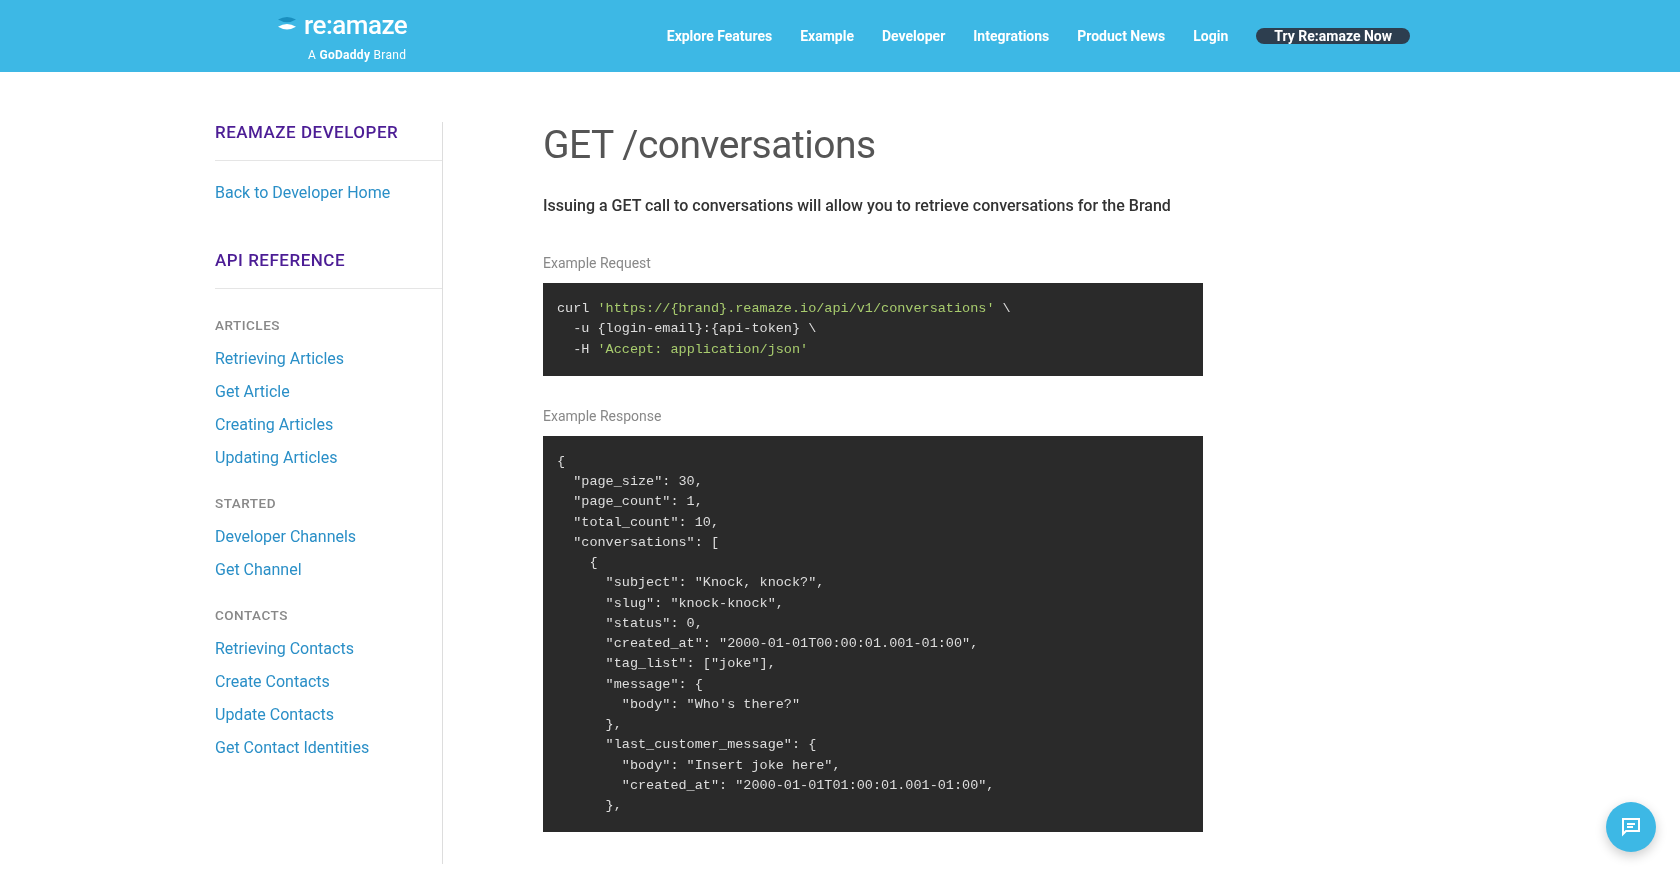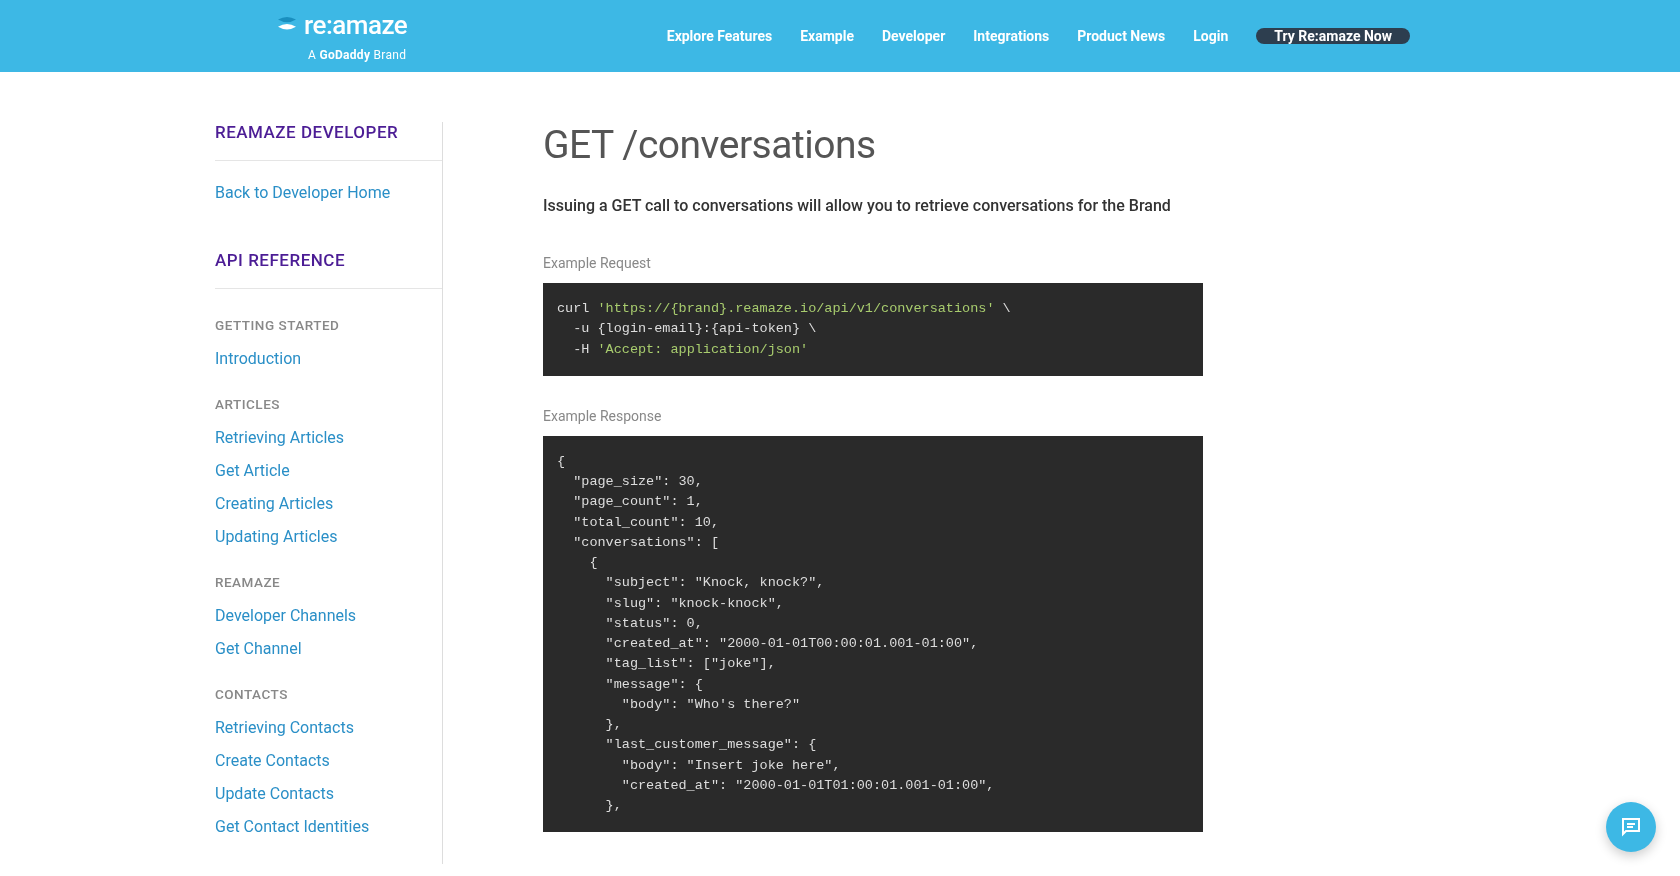--- a/index.html
+++ b/index.html
@@ -55,35 +55,31 @@
 </header>
 
 <div class="container">
   <aside class="sidebar">
     <h2 class="sidebar-title">REAMAZE DEVELOPER</h2>
     <a class="sidebar-link">Back to Developer Home</a>
 
     <div class="sidebar-section">
       <h2 class="sidebar-title">API REFERENCE</h2>
 
-      <div>
-        <div class="sidebar-group-title">GETTING STARTED</div>
-        <a class="sidebar-item">Introduction</a>
-      </div>
 
       <div>
         <div class="sidebar-group-title">ARTICLES</div>
         <a class="sidebar-item">Retrieving Articles</a>
         <a class="sidebar-item">Get Article</a>
         <a class="sidebar-item">Creating Articles</a>
         <a class="sidebar-item">Updating Articles</a>
       </div>
 
       <div>
-        <div class="sidebar-group-title">REAMAZE</div>
+        <div class="sidebar-group-title">STARTED</div>
         <a class="sidebar-item">Developer Channels</a>
         <a class="sidebar-item">Get Channel</a>
       </div>
 
       <div>
         <div class="sidebar-group-title">CONTACTS</div>
         <a class="sidebar-item">Retrieving Contacts</a>
         <a class="sidebar-item">Create Contacts</a>
         <a class="sidebar-item">Update Contacts</a>
         <a class="sidebar-item" style="white-space:nowrap;overflow:hidden;">Get Contact Identities</a>

